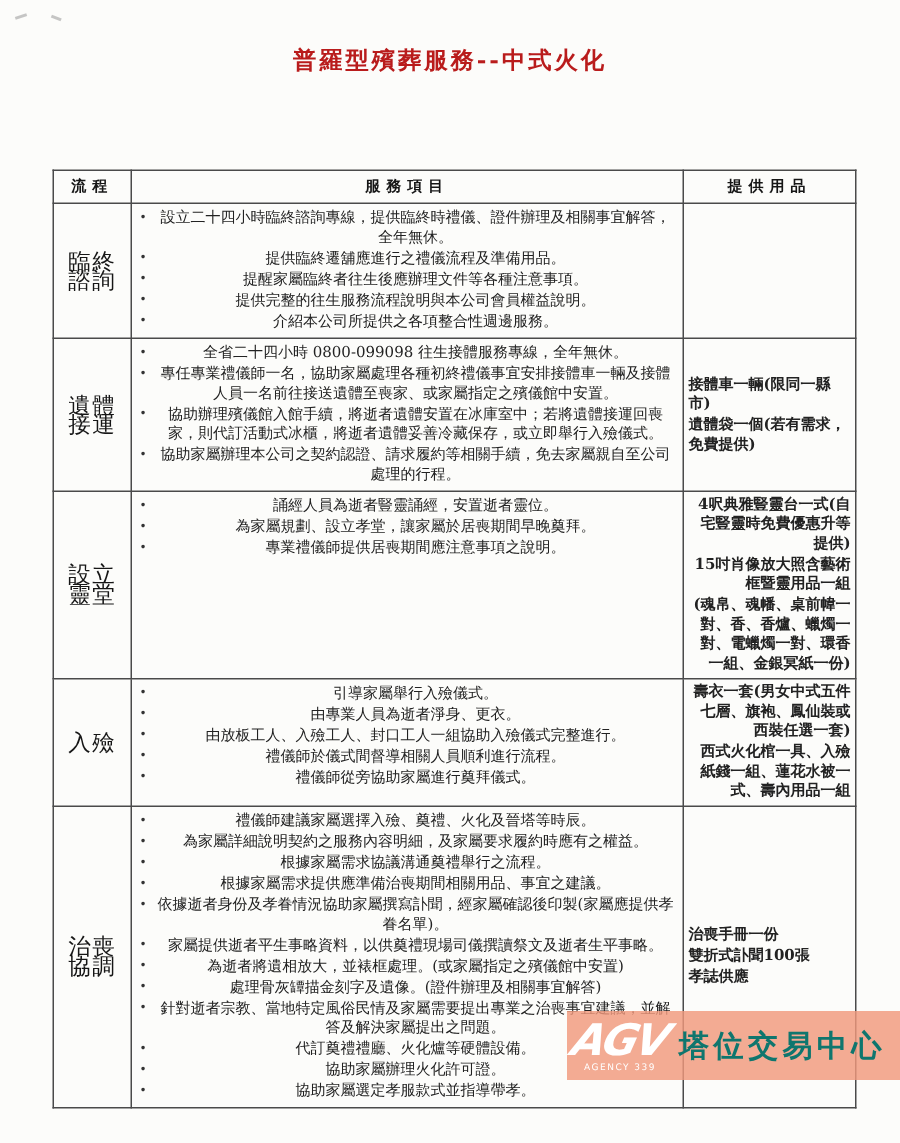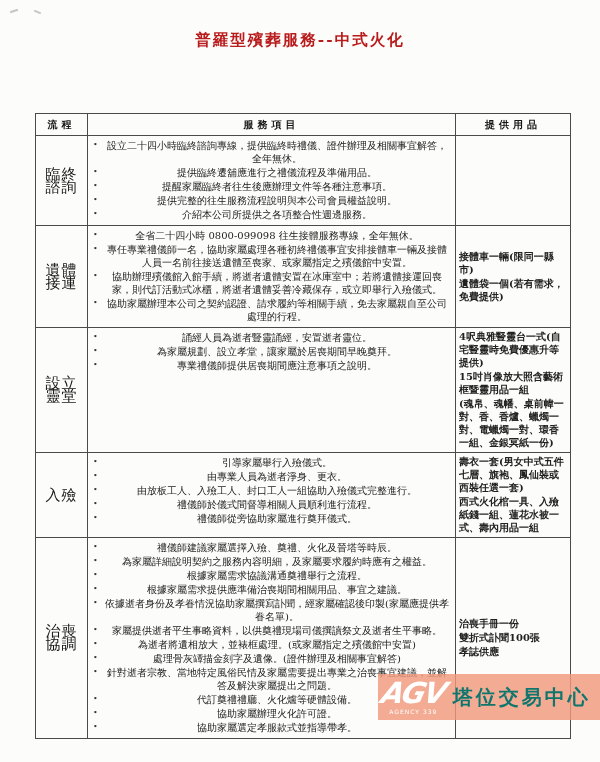--- a/index.html
+++ b/index.html
@@ -39,21 +39,21 @@
     text-align:center;font-weight:bold;font-size:10px;
     letter-spacing:4px;padding:4px 2px;color:#161616;
   }
   td.process{
     text-align:center;vertical-align:middle;
     font-size:15px;letter-spacing:1px;color:#161616;
   }
   td.services{vertical-align:top;padding:3px 4px 3px 3px;text-align:center;}
   td.supplies{padding:2px 3px;}
   td.supplies.v-mid{vertical-align:middle;}
-  td.supplies.v-top{vertical-align:top;}
+  td.supplies.v-top{vertical-align:top;text-align:right;}
 
   ul.svc{list-style:none;margin:0;padding:0;}
   ul.svc li{
     position:relative;padding-left:12px;margin:0 0 1px 0;
   }
   ul.svc li::before{
     content:"•";position:absolute;left:2px;top:-1px;font-size:8px;color:#333;
   }
   .supply-line{margin:0 0 1px 0;font-weight:bold;}
 

